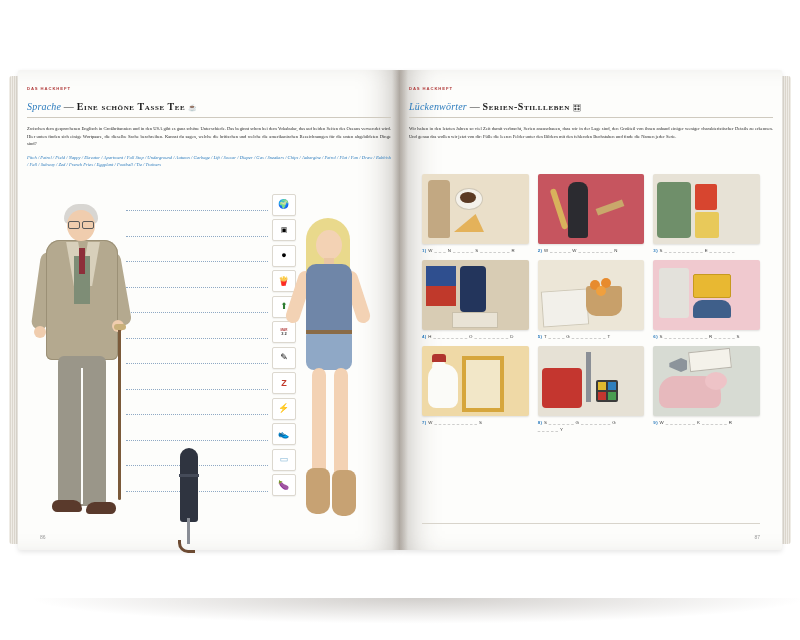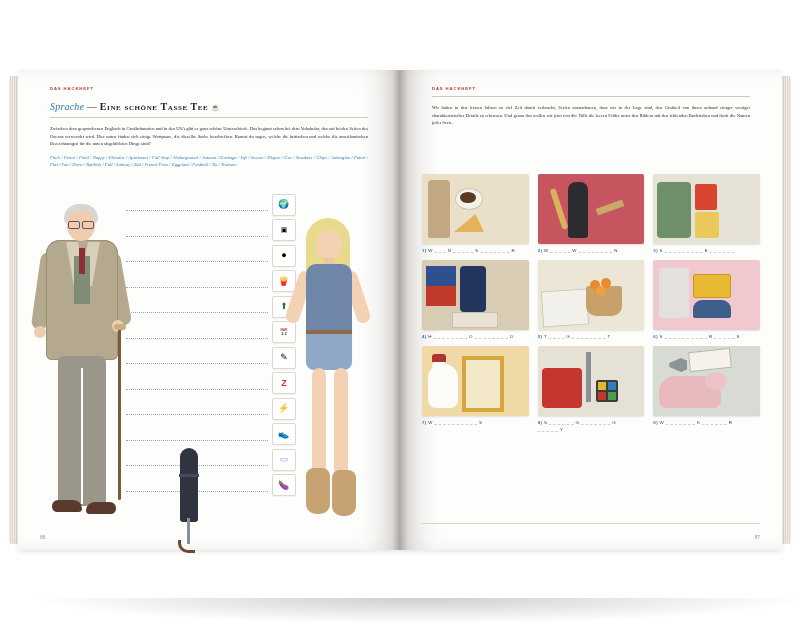--- a/index.html
+++ b/index.html
@@ -19,21 +19,21 @@
   .gutter{position:absolute;left:374px;top:0;width:16px;height:100%;
      background:linear-gradient(to right, rgba(120,105,90,.0), rgba(120,105,90,.30) 45%, rgba(120,105,90,.30) 55%, rgba(120,105,90,.0));}
   .book-shadow{position:absolute;left:8px;top:528px;width:784px;height:26px;
      background:radial-gradient(ellipse at 50% 0%, rgba(90,80,70,.28), rgba(255,255,255,0) 70%);}
   .edge{position:absolute;top:6px;height:468px;width:9px;
      background:repeating-linear-gradient(to right,#efece6 0 1px,#dcd7ce 1px 2px);}
   .edge.l{left:-9px;border-radius:3px 0 0 3px;}
   .edge.r{right:-9px;border-radius:0 3px 3px 0;}
 
   
-  .pg{position:absolute;inset:0;padding:16px 32px;box-sizing:border-box;}
+  .pg{position:absolute;inset:0;padding:16px 9px;box-sizing:border-box;}
   .runhead{font-family:"Liberation Sans",sans-serif;font-size:4.2px;letter-spacing:.9px;
      color:#b03a3a;text-transform:uppercase;font-weight:bold;}
   .folio{position:absolute;bottom:10px;font-family:"Liberation Sans",sans-serif;
      font-size:5px;color:#9a9a9a;}
   .folio.l{left:22px;} .folio.r{right:22px;}
 
   h2.sec{margin:10px 0 0 0;font-size:10px;font-weight:normal;letter-spacing:.2px;}
   h2.sec .kicker{color:#2b7bbd;font-style:italic;font-family:"Liberation Serif",serif;}
   h2.sec .dash{color:#333;}
   h2.sec .title{font-variant:small-caps;font-weight:bold;letter-spacing:.6px;color:#1a1a1a;}
@@ -240,20 +240,24 @@
           </div>
 
           <div class="folio l">86</div>
         </div>
       </div>
 
       <div class="leaf right">
         <div class="pg">
           <div class="runhead">DAS HACKHEFT</div>
 
+          <h2 class="sec">
+            <span class="kicker">Lückenwörter</span><span class="dash"> — </span><span class="title">Serien-Stillleben</span>
+            <span style="font-size:7px;">🎛</span>
+          </h2>
           <div class="rule"></div>
 
           <p class="body">Wir haben in den letzten Jahren so viel Zeit damit verbracht, Serien anzuschauen, dass wir in der Lage sind, den Großteil von ihnen anhand einiger weniger charakteristischer Details zu erkennen. Und genau das wollen wir jetzt von dir: Fülle die leeren Felder unter den Bildern mit den fehlenden Buchstaben und finde die Namen jeder Serie.</p>
 
           <div class="grid">
 
             <div class="cell">
               <div class="picwrap" style="background:#eadfc9;">
                 <span class="sh" style="left:6px;top:6px;width:22px;height:58px;background:#c2a882;border-radius:4px 4px 2px 2px;"></span>
                 <span class="sh rnd" style="left:33px;top:14px;width:26px;height:20px;background:#f4f1ea;border:1px solid #cfc7b6;"></span>

